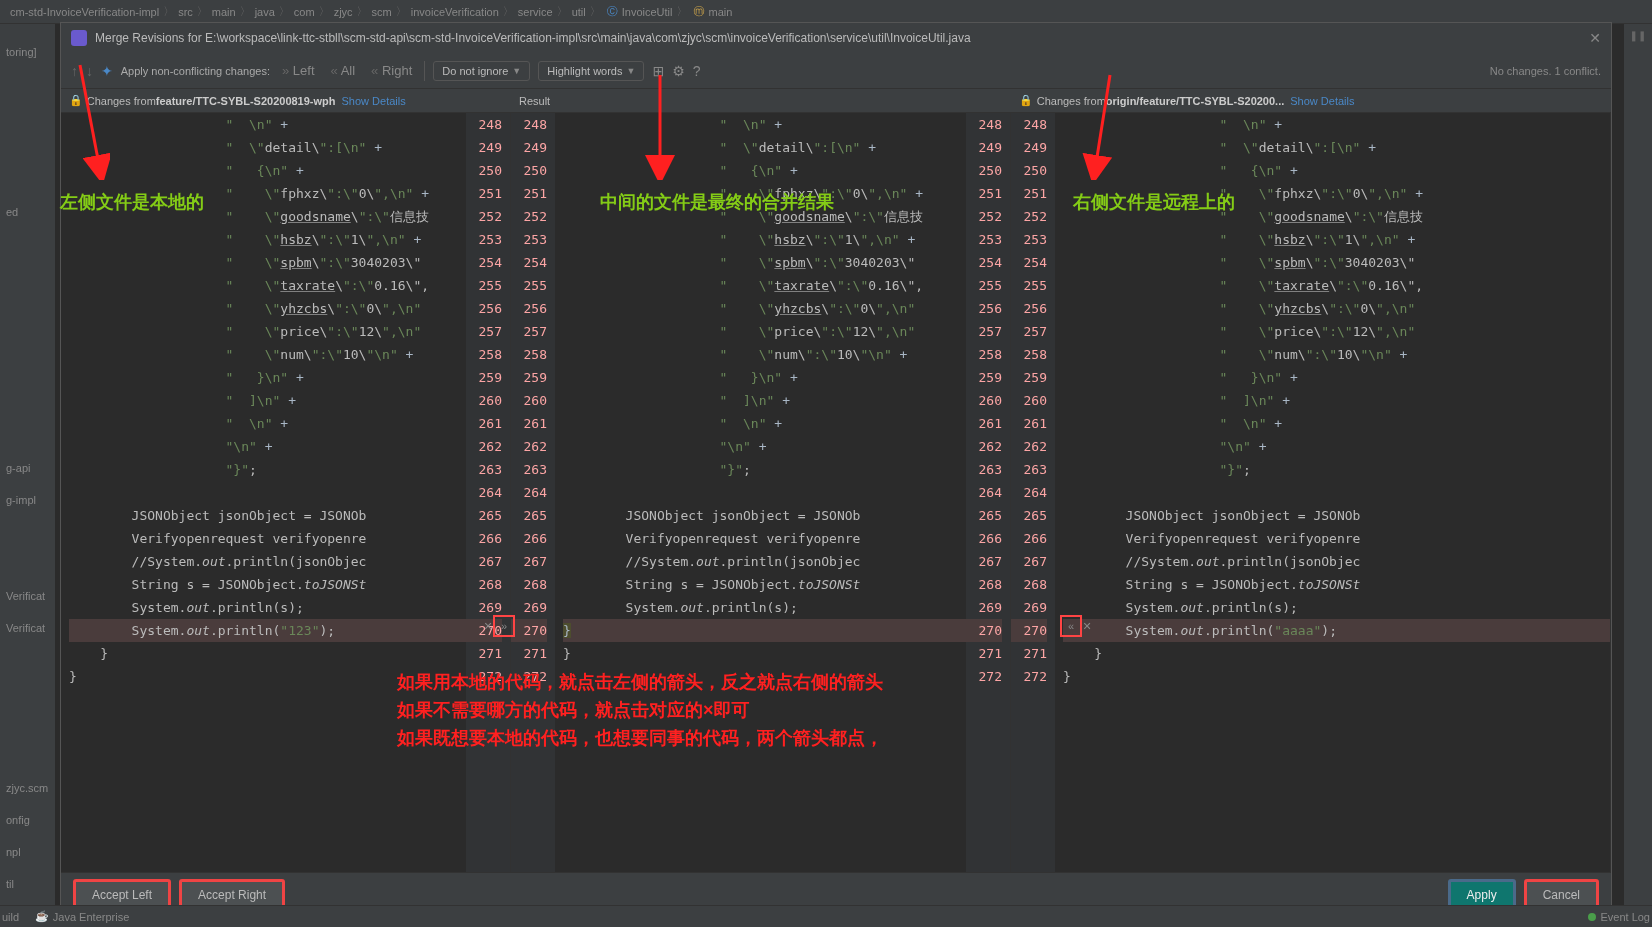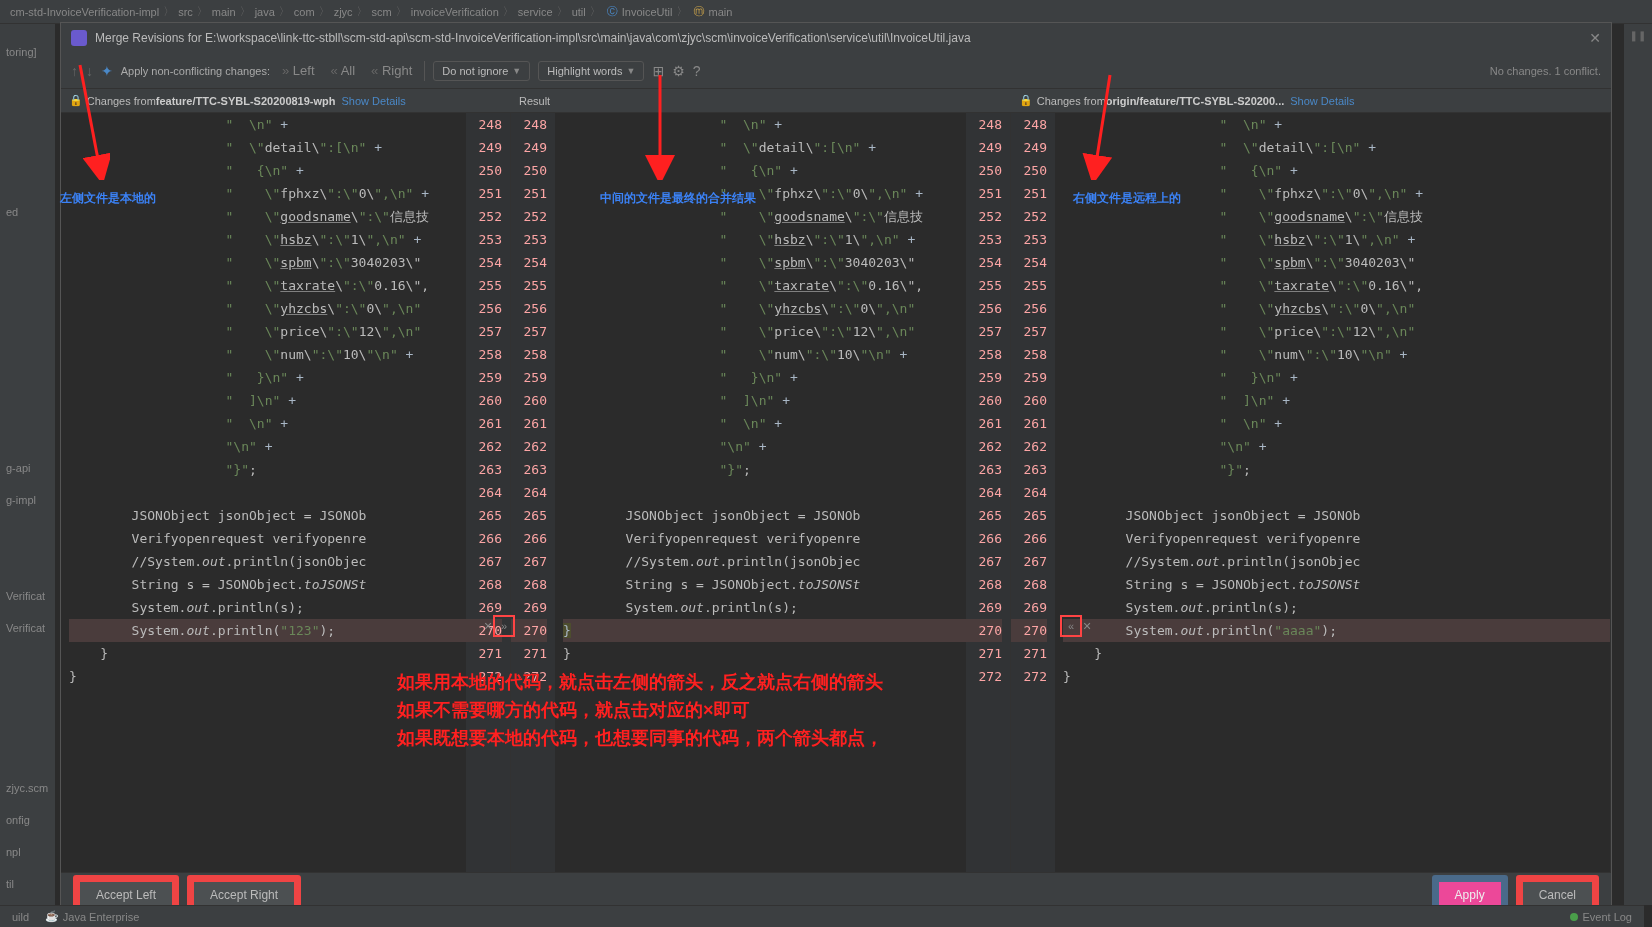--- a/index.html
+++ b/index.html
@@ -55,36 +55,36 @@
     .it { font-style: italic; }
     
     .conflict-line { background: #4a3c3c; }
     .cursor-bracket { color: #a9b7c6; background: #4d4d2e; }
     
     .merge-controls { position: absolute; width: 30px; display: flex; align-items: center; gap: 2px; }
     .merge-btn { width: 14px; height: 14px; display: flex; align-items: center; justify-content: center; color: #888; cursor: pointer; font-size: 11px; }
     .red-box { position: absolute; border: 2px solid #ff4444; width: 22px; height: 22px; }
     
     .dialog-buttons { height: 44px; display: flex; align-items: center; padding: 0 12px; gap: 8px; border-top: 1px solid #323232; background: #3c3f41; }
-    .btn { padding: 6px 16px; border: 7px solid #ef4444; border-radius: 3px; background: #4c5052; color: #bbb; font-size: 12px; cursor: pointer; }
-    .btn-primary { background: #ec4899; border-color: #4a6a8a; color: #eee; }
-    
-    .statusbar { position: absolute; bottom: 0; left: 0; right: 8px; height: 22px; background: #3c3f41; display: flex; align-items: center; padding: 0 12px; font-size: 11px; color: #888; border-top: 1px solid #323232; }
+    .btn { padding: 6px 16px; border: 3px solid #ef4444; border-radius: 3px; background: #4c5052; color: #bbb; font-size: 12px; cursor: pointer; }
+    .btn-primary { background: #0f766e; border-color: #4a6a8a; color: #eee; }
+    
+    .statusbar { position: absolute; bottom: 0; left: 0; right: 0; height: 22px; background: #3c3f41; display: flex; align-items: center; padding: 0 2px; font-size: 11px; color: #888; border-top: 1px solid #323232; }
     .statusbar .sb-item { margin-right: 16px; display: flex; align-items: center; gap: 4px; }
     .statusbar .sb-right { margin-left: auto; display: flex; align-items: center; gap: 4px; }
     .sb-dot { width: 8px; height: 8px; background: #4a9e4a; border-radius: 50%; }
     
     .sidebar-frag { position: absolute; left: 0; top: 24px; width: 55px; background: #3c3f41; height: calc(100% - 46px); font-size: 11px; color: #888; padding: 4px 2px; overflow: hidden; }
     .sidebar-frag div { padding: 2px 4px; white-space: nowrap; overflow: hidden; margin-top: 16px; }
     .sidebar-frag .sel { background: #4b6eaf; color: #fff; }
     .sidebar-frag .orange { color: #cc7832; }
     
     .right-gutter { position: absolute; right: 0; top: 24px; width: 28px; height: calc(100% - 46px); background: #3c3f41; color: #666; display: flex; flex-direction: column; align-items: center; padding-top: 6px; gap: 10px; font-size: 10px; }
     
-    .annotation { position: absolute; color: #3b82f6; font-size: 12px; font-weight: bold; pointer-events: none; font-family: 'Microsoft YaHei', sans-serif; text-align: right; }
+    .annotation { position: absolute; color: #84cc16; font-size: 18px; font-weight: bold; pointer-events: none; font-family: 'Microsoft YaHei', sans-serif; text-align: right; }
     .arrow-svg { position: absolute; pointer-events: none; }
     
     .ann-bottom { position: absolute; color: #ff2020; font-size: 18px; font-weight: bold; pointer-events: none; line-height: 28px; font-family: 'Microsoft YaHei', sans-serif; }
   </style>
 </head>
 <body>
 
 <div class="breadcrumb">
   <span>cm-std-InvoiceVerification-impl</span>
     <span class="sep">〉</span>

